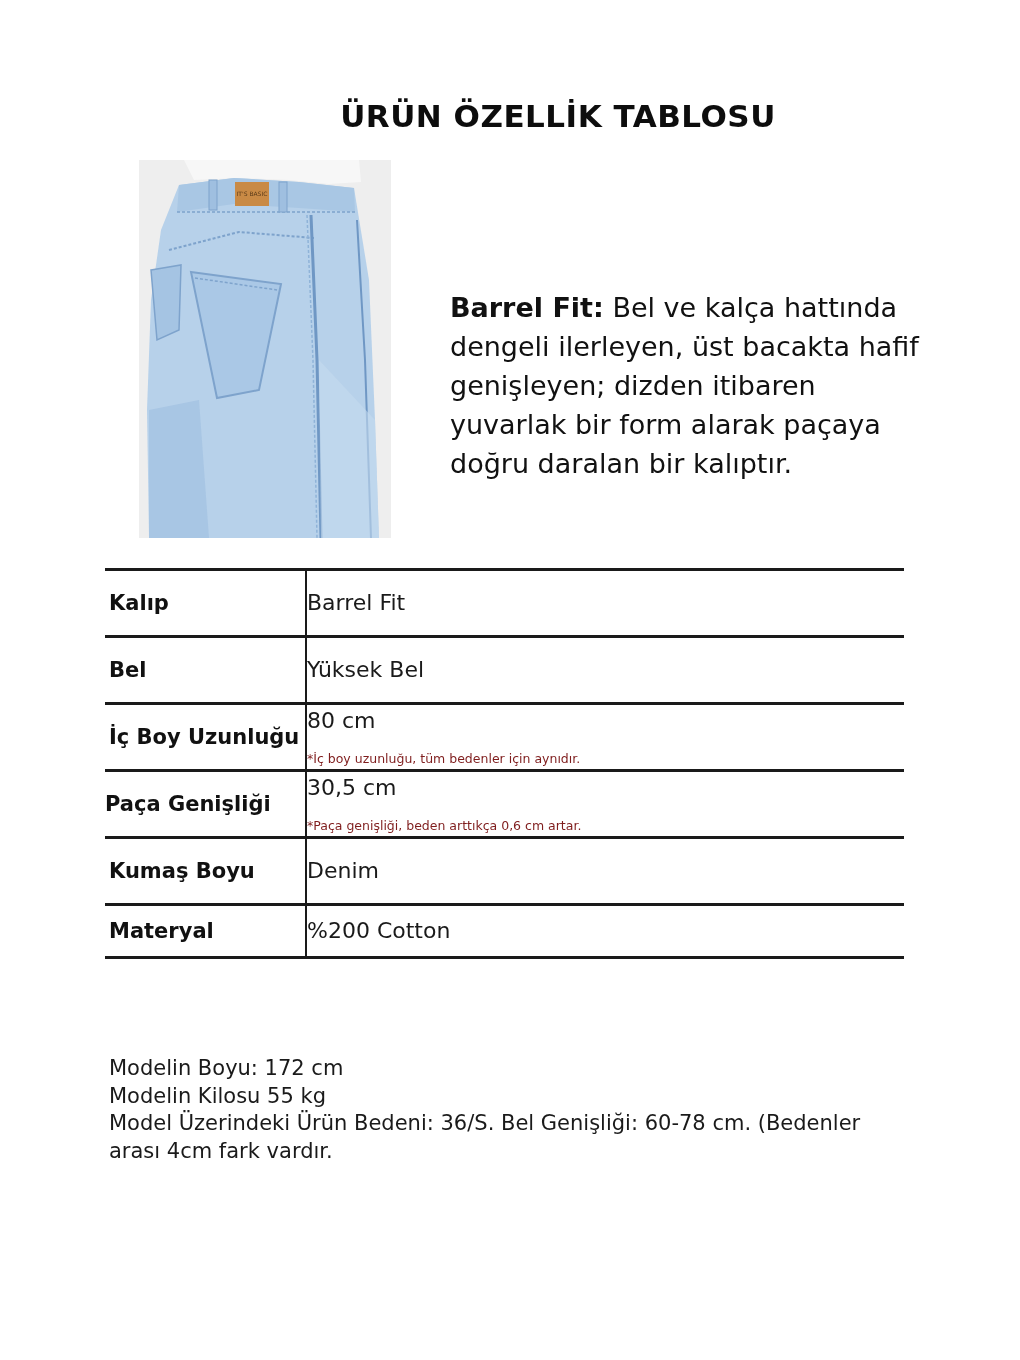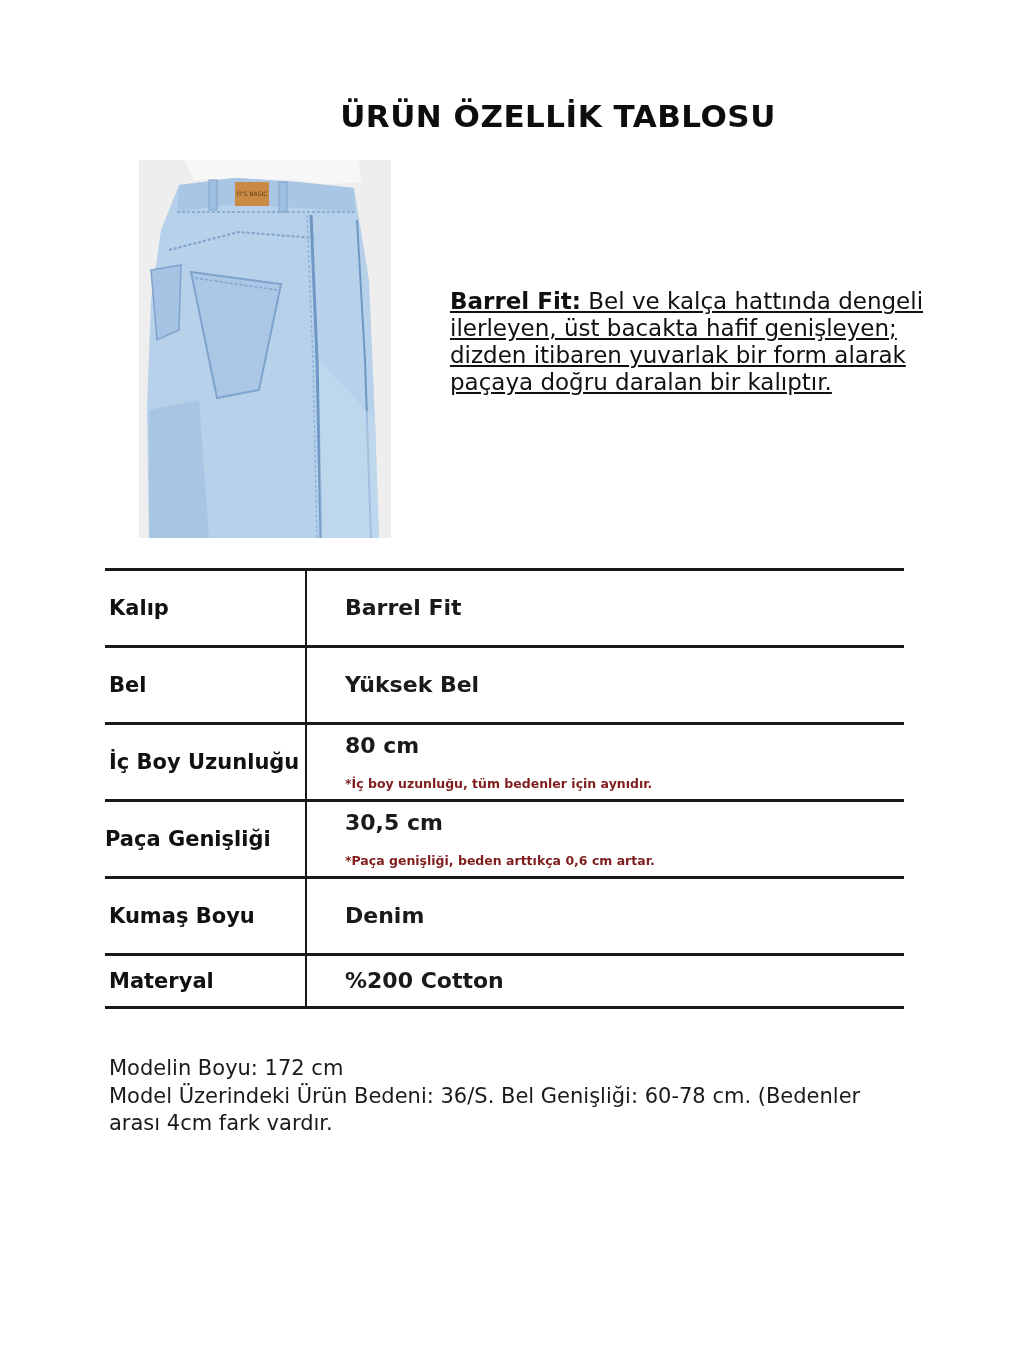--- a/index.html
+++ b/index.html
@@ -11,36 +11,36 @@
     position: absolute; left: 0; top: 98px; width: 1020px; text-align: center;
     font-size: 31px; font-weight: bold; letter-spacing: 0.5px; color: #0d0d0d; margin-left: 48px;
   }
   .photo {
     position: absolute; left: 139px; top: 160px; width: 252px; height: 378px;
     background: #eeeeee; overflow: hidden;
   }
   .photo svg { display: block; }
   .desc {
     position: absolute; left: 450px; top: 288px; width: 480px;
-    font-size: 23px; line-height: 27px; color: #111111; font-weight: normal; text-decoration: underline;
+    font-size: 27px; line-height: 39px; color: #111111; font-weight: normal;
   }
   .desc b { font-weight: bold; }
   .spec-table {
     position: absolute; left: 105px; top: 568px; width: 799px;
     border-collapse: collapse;
   }
-  .spec-row { height: 77px; border-top: 3px solid #1a1a1a; display: flex; box-sizing: border-box; }
+  .spec-row { height: 67px; border-top: 3px solid #1a1a1a; display: flex; box-sizing: border-box; }
   .spec-row.last { border-bottom: 3px solid #1a1a1a; height: 56px; }
   .spec-label {
     width: 202px; border-right: 2px solid #1a1a1a; box-sizing: border-box;
     font-size: 21px; font-weight: bold; color: #111111;
     display: flex; align-items: center; padding-left: 4px;
   }
   .spec-value {
-    flex: 1; padding-left: 38px; display: flex; flex-direction: column; justify-content: center; font-weight: bold;
+    flex: 1; display: flex; flex-direction: column; justify-content: center;
   }
   .spec-value .main { font-size: 22px; color: #1a1a1a; line-height: 26px; }
   .spec-value .note { font-size: 12.5px; color: #7f1d1d; line-height: 15px; margin-top: 17px; }
   .model-info {
     position: absolute; left: 109px; top: 1055px; width: 800px;
     font-size: 21px; line-height: 27.5px; color: #1a1a1a;
   }
   .model-info div { white-space: nowrap; }
 </style>
 </head>
@@ -120,15 +120,16 @@
   <div class="spec-row last">
     <div class="spec-label">Materyal</div>
     <div class="spec-value">
       <div class="main">%200 Cotton</div>
     </div>
   </div>
 </div>
 
 <div class="model-info">
   <div>Modelin Boyu: 172 cm</div>
+  <div>Modelin Kilosu 55 kg</div>
   <div>Model Üzerindeki Ürün Bedeni: 36/S. Bel Genişliği: 60-78 cm. (Bedenler</div>
   <div>arası 4cm fark vardır.</div>
 </div>
 
 </body></html>

